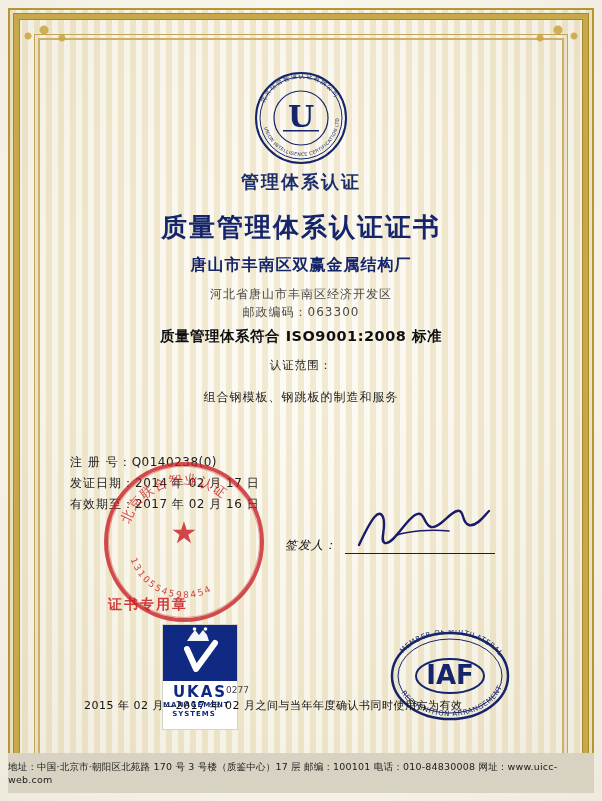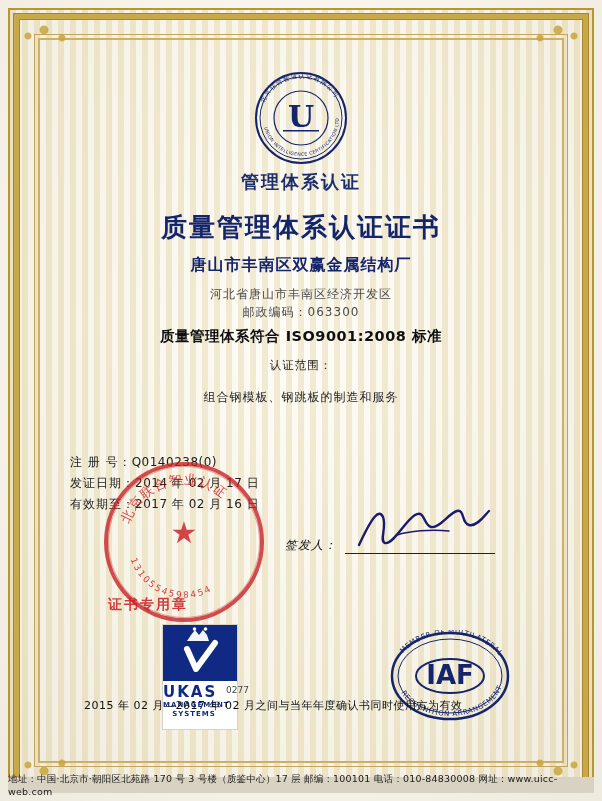--- a/index.html
+++ b/index.html
@@ -157,41 +157,41 @@
     position:absolute;left:0;right:0;top:580px;height:110px;
   }
   .ukas{
     position:absolute;left:118px;top:0;width:74px;height:104px;
     background:#ffffff;border:1px solid #d8d2c2;
   }
   .ukas .crown-box{
     position:absolute;left:0;top:0;width:100%;height:56px;background:#102a83;
   }
   .ukas .ukas-text{
-    position:absolute;left:0;right:0;top:58px;text-align:left;
+    position:absolute;left:0;right:0;top:58px;text-align:center;
     font-family:"DejaVu Sans", sans-serif;font-size:15px;font-weight:bold;color:#102a83;letter-spacing:2px;
   }
   .ukas .ms-text{
     position:absolute;left:0;right:12px;top:76px;text-align:center;
     font-family:"DejaVu Sans", sans-serif;font-size:7px;font-weight:bold;color:#102a83;letter-spacing:1px;line-height:9px;
   }
   .iaf{
     position:absolute;left:340px;top:6px;width:132px;height:92px;
   }
 
   .footer-line{
     position:absolute;left:40px;right:40px;bottom:44px;text-align:left;
     font-family:"DejaVu Sans", sans-serif;font-size:11px;color:#111;letter-spacing:.5px;
   }
   .doc-no{
     position:absolute;left:182px;bottom:62px;
     font-family:"DejaVu Sans", sans-serif;font-size:9px;color:#444;
   }
   .bottom-bar{
-    position:absolute;left:8px;right:8px;bottom:8px;height:16px;
+    position:absolute;left:8px;right:8px;bottom:8px;height:40px;
     background:#d8d2c2;
     display:flex;align-items:center;justify-content:center;
     font-family:"DejaVu Sans", sans-serif;font-size:9.5px;color:#1b1b1b;letter-spacing:.2px;
   }
 </style>
 </head>
 <body>
 
 <div class="cert">
 

